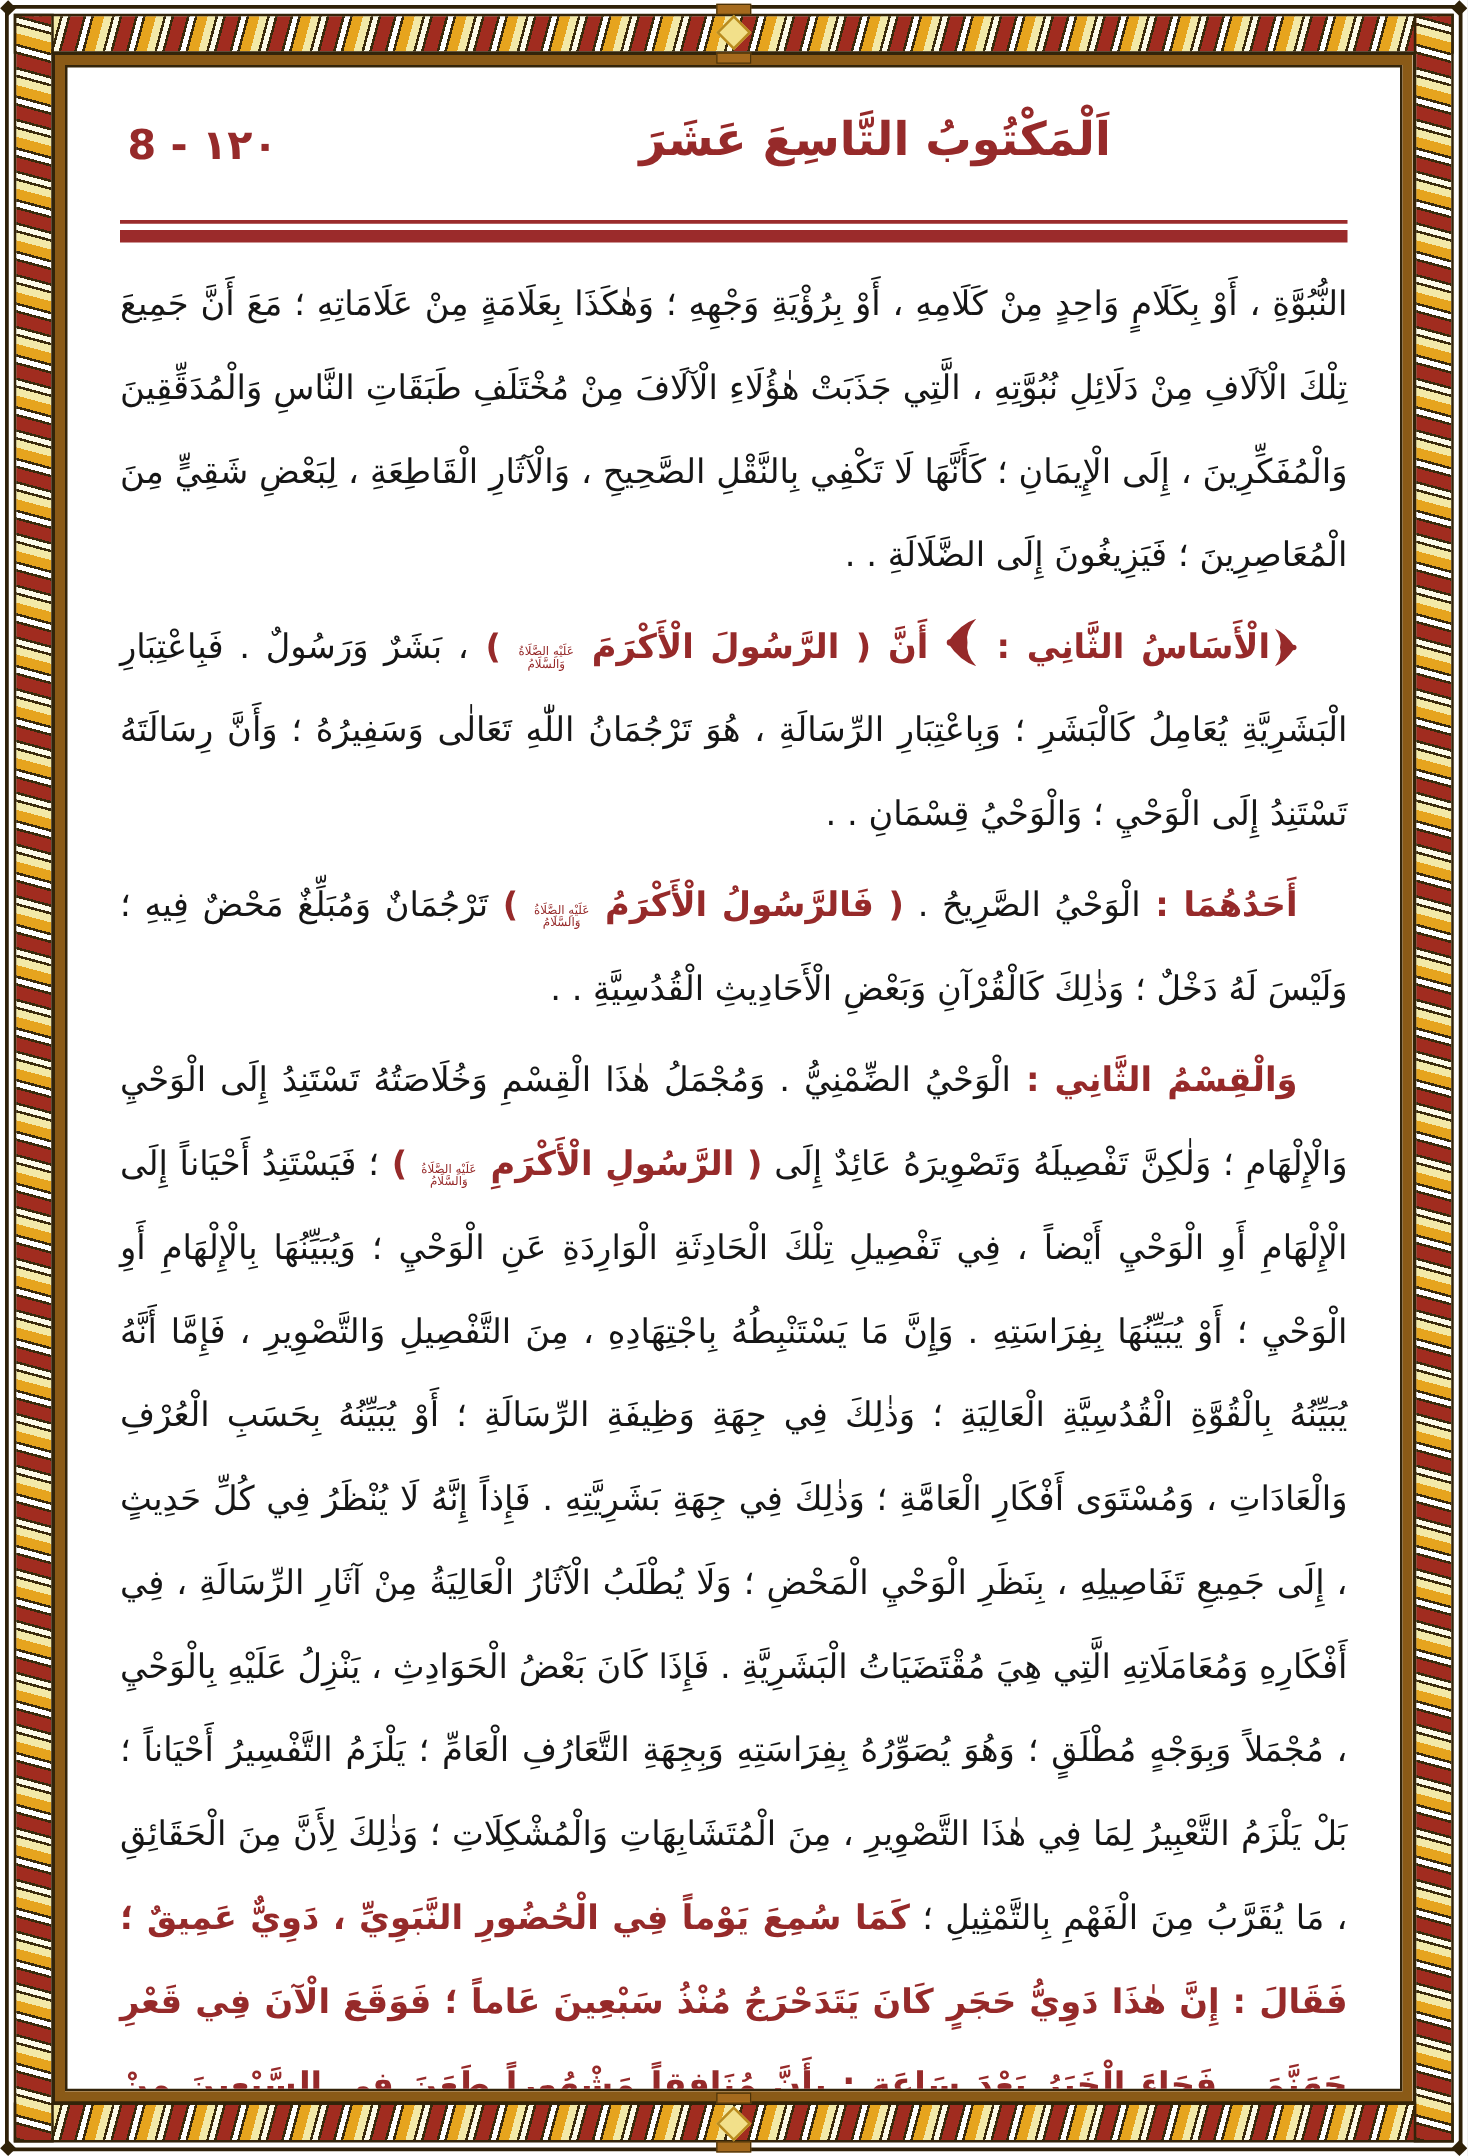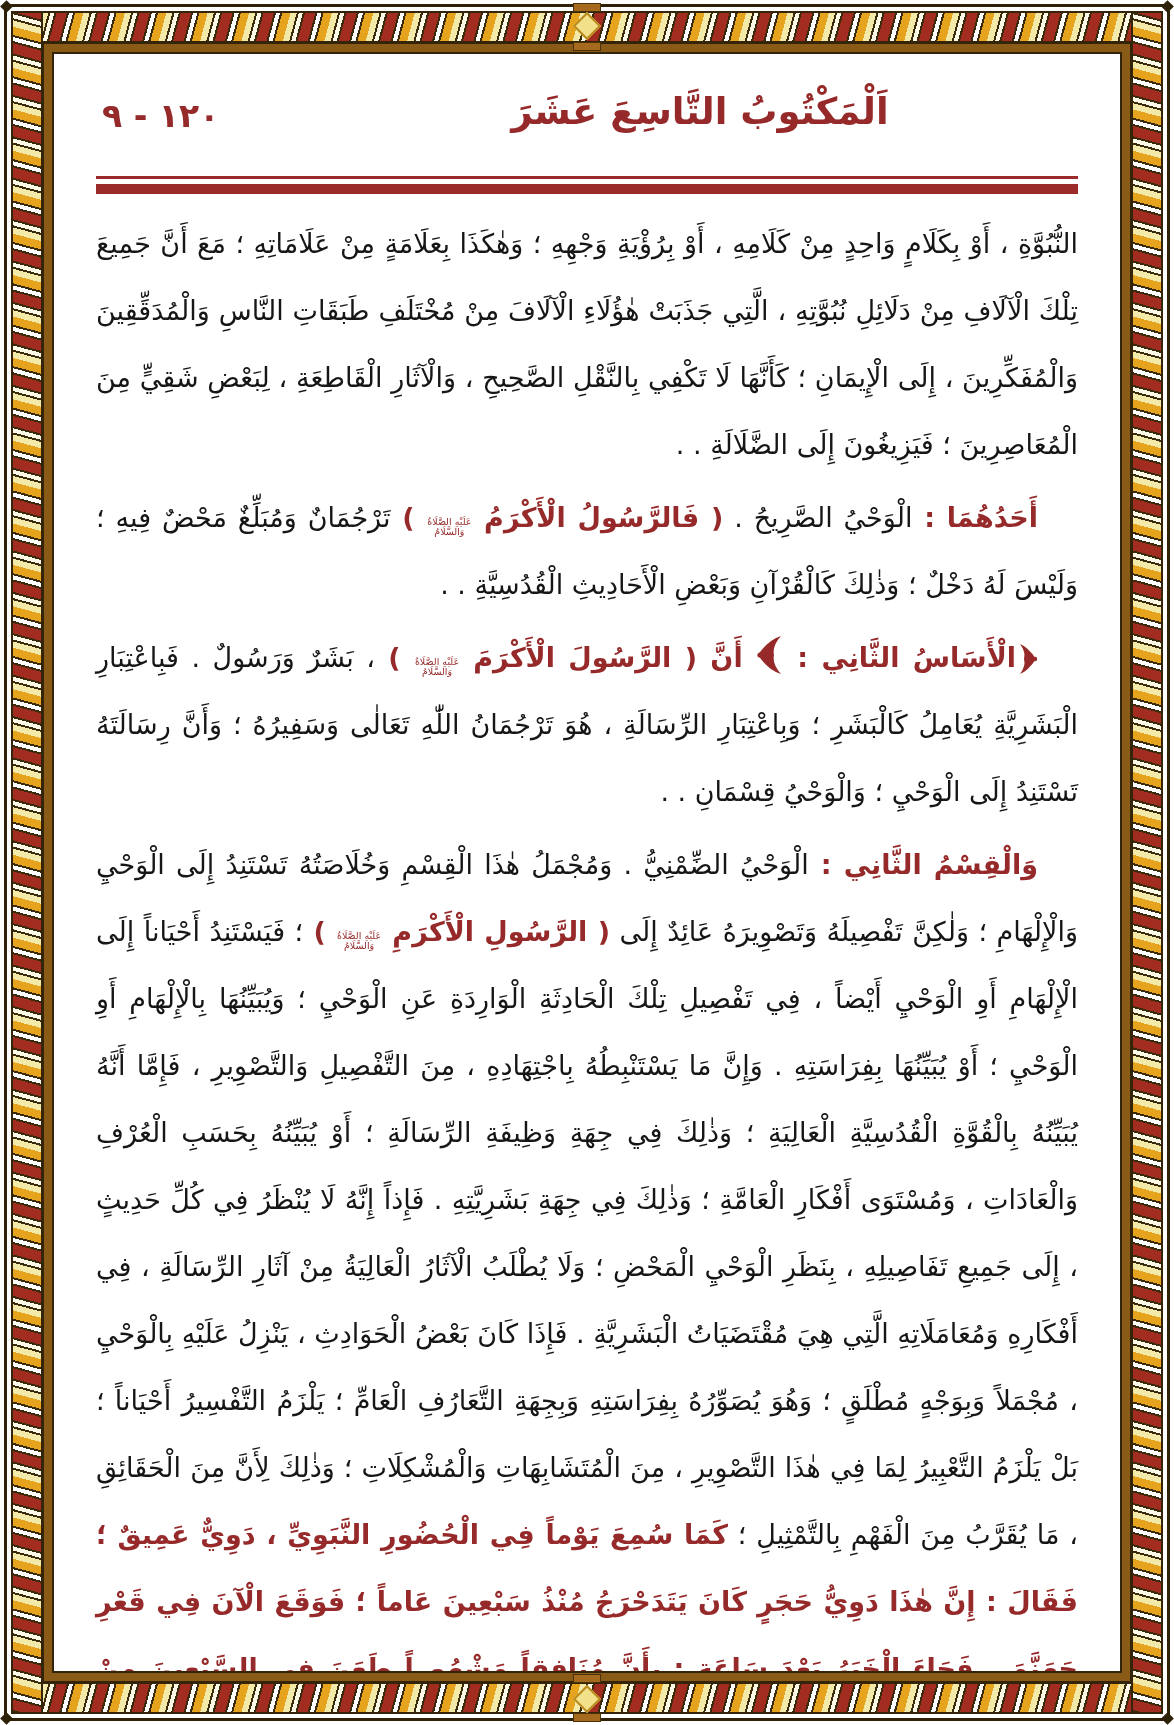--- a/index.html
+++ b/index.html
@@ -72,40 +72,40 @@
   <div class="diamond top"></div>
   <div class="diamond bottom"></div>
   <div class="corner-dot tl"></div>
   <div class="corner-dot tr"></div>
   <div class="corner-dot bl"></div>
   <div class="corner-dot br"></div>
 
   <div id="content">
 
     <div id="header">
-      <div id="page-number">١٢٠ - ٩</div>
+      <div id="page-number">١٢٠ - 8</div>
       <div id="page-title">اَلْمَكْتُوبُ التَّاسِعَ عَشَرَ</div>
     </div>
 
     <div id="rule">
       <div class="thin"></div>
       <div class="thick"></div>
     </div>
 
     <div id="body">
 
       <p><span>النُّبُوَّةِ ، أَوْ بِكَلَامٍ وَاحِدٍ مِنْ كَلَامِهِ ، أَوْ بِرُؤْيَةِ وَجْهِهِ ؛ وَهٰكَذَا بِعَلَامَةٍ مِنْ عَلَامَاتِهِ ؛ مَعَ أَنَّ جَمِيعَ تِلْكَ الْآلَافِ مِنْ دَلَائِلِ نُبُوَّتِهِ ، الَّتِي جَذَبَتْ هٰؤُلَاءِ الْآلَافَ مِنْ مُخْتَلَفِ طَبَقَاتِ النَّاسِ وَالْمُدَقِّقِينَ وَالْمُفَكِّرِينَ ، إِلَى الْإِيمَانِ ؛ كَأَنَّهَا لَا تَكْفِي بِالنَّقْلِ الصَّحِيحِ ، وَالْآثَارِ الْقَاطِعَةِ ، لِبَعْضِ شَقِيٍّ مِنَ الْمُعَاصِرِينَ ؛ فَيَزِيغُونَ إِلَى الضَّلَالَةِ . .</span></p>
 
-      <p class="ind"><span class="red">أَحَدُهُمَا : </span><span>الْوَحْيُ الصَّرِيحُ . </span><span class="red"><span>( فَالرَّسُولُ الْأَكْرَمُ </span><span class="seal">عَلَيْهِ الصَّلَاةُ وَالسَّلَامُ</span><span> ) </span></span><span>تَرْجُمَانٌ وَمُبَلِّغٌ مَحْضٌ فِيهِ ؛ وَلَيْسَ لَهُ دَخْلٌ ؛ وَذٰلِكَ كَالْقُرْآنِ وَبَعْضِ الْأَحَادِيثِ الْقُدُسِيَّةِ . .</span></p>
-
       <p class="ind"><span class="red"><span class="orn"><svg width="22" height="32" viewBox="0 0 22 32">
                 <path fill="#962a2a" d="M20,16 Q12,4 4,1 Q10,9 8,16 Q10,23 4,31 Q12,28 20,16 Z"></path>
                 <circle cx="19" cy="16" r="2.2" fill="#962a2a"></circle>
               </svg></span><span>الْأَسَاسُ الثَّانِي : </span><span class="orn"><svg width="28" height="40" viewBox="0 0 28 40">
                 <path fill="#962a2a" d="M2,20 Q12,5 25,1 Q16,11 18,20 Q16,29 25,39 Q12,35 2,20 Z"></path>
                 <circle cx="4" cy="20" r="2.6" fill="#962a2a"></circle>
               </svg></span><span> أَنَّ ( الرَّسُولَ الْأَكْرَمَ </span><span class="seal">عَلَيْهِ الصَّلَاةُ وَالسَّلَامُ</span><span> ) </span></span><span>، بَشَرٌ وَرَسُولٌ . فَبِاعْتِبَارِ الْبَشَرِيَّةِ يُعَامِلُ كَالْبَشَرِ ؛ وَبِاعْتِبَارِ الرِّسَالَةِ ، هُوَ تَرْجُمَانُ اللّٰهِ تَعَالٰى وَسَفِيرُهُ ؛ وَأَنَّ رِسَالَتَهُ تَسْتَنِدُ إِلَى الْوَحْيِ ؛ وَالْوَحْيُ قِسْمَانِ . .</span></p>
 
+      <p class="ind"><span class="red">أَحَدُهُمَا : </span><span>الْوَحْيُ الصَّرِيحُ . </span><span class="red"><span>( فَالرَّسُولُ الْأَكْرَمُ </span><span class="seal">عَلَيْهِ الصَّلَاةُ وَالسَّلَامُ</span><span> ) </span></span><span>تَرْجُمَانٌ وَمُبَلِّغٌ مَحْضٌ فِيهِ ؛ وَلَيْسَ لَهُ دَخْلٌ ؛ وَذٰلِكَ كَالْقُرْآنِ وَبَعْضِ الْأَحَادِيثِ الْقُدُسِيَّةِ . .</span></p>
+
       <p class="ind"><span class="red">وَالْقِسْمُ الثَّانِي : </span><span>الْوَحْيُ الضِّمْنِيُّ . وَمُجْمَلُ هٰذَا الْقِسْمِ وَخُلَاصَتُهُ تَسْتَنِدُ إِلَى الْوَحْيِ وَالْإِلْهَامِ ؛ وَلٰكِنَّ تَفْصِيلَهُ وَتَصْوِيرَهُ عَائِدٌ إِلَى </span><span class="red"><span>( الرَّسُولِ الْأَكْرَمِ </span><span class="seal">عَلَيْهِ الصَّلَاةُ وَالسَّلَامُ</span><span> ) </span></span><span>؛ فَيَسْتَنِدُ أَحْيَاناً إِلَى الْإِلْهَامِ أَوِ الْوَحْيِ أَيْضاً ، فِي تَفْصِيلِ تِلْكَ الْحَادِثَةِ الْوَارِدَةِ عَنِ الْوَحْيِ ؛ وَيُبَيِّنُهَا بِالْإِلْهَامِ أَوِ الْوَحْيِ ؛ أَوْ يُبَيِّنُهَا بِفِرَاسَتِهِ . وَإِنَّ مَا يَسْتَنْبِطُهُ بِاجْتِهَادِهِ ، مِنَ التَّفْصِيلِ وَالتَّصْوِيرِ ، فَإِمَّا أَنَّهُ يُبَيِّنُهُ بِالْقُوَّةِ الْقُدُسِيَّةِ الْعَالِيَةِ ؛ وَذٰلِكَ فِي جِهَةِ وَظِيفَةِ الرِّسَالَةِ ؛ أَوْ يُبَيِّنُهُ بِحَسَبِ الْعُرْفِ وَالْعَادَاتِ ، وَمُسْتَوَى أَفْكَارِ الْعَامَّةِ ؛ وَذٰلِكَ فِي جِهَةِ بَشَرِيَّتِهِ . فَإِذاً إِنَّهُ لَا يُنْظَرُ فِي كُلِّ حَدِيثٍ ، إِلَى جَمِيعِ تَفَاصِيلِهِ ، بِنَظَرِ الْوَحْيِ الْمَحْضِ ؛ وَلَا يُطْلَبُ الْآثَارُ الْعَالِيَةُ مِنْ آثَارِ الرِّسَالَةِ ، فِي أَفْكَارِهِ وَمُعَامَلَاتِهِ الَّتِي هِيَ مُقْتَضَيَاتُ الْبَشَرِيَّةِ . فَإِذَا كَانَ بَعْضُ الْحَوَادِثِ ، يَنْزِلُ عَلَيْهِ بِالْوَحْيِ ، مُجْمَلاً وَبِوَجْهٍ مُطْلَقٍ ؛ وَهُوَ يُصَوِّرُهُ بِفِرَاسَتِهِ وَبِجِهَةِ التَّعَارُفِ الْعَامِّ ؛ يَلْزَمُ التَّفْسِيرُ أَحْيَاناً ؛ بَلْ يَلْزَمُ التَّعْبِيرُ لِمَا فِي هٰذَا التَّصْوِيرِ ، مِنَ الْمُتَشَابِهَاتِ وَالْمُشْكِلَاتِ ؛ وَذٰلِكَ لِأَنَّ مِنَ الْحَقَائِقِ ، مَا يُقَرَّبُ مِنَ الْفَهْمِ بِالتَّمْثِيلِ ؛ </span><span class="red">كَمَا سُمِعَ يَوْماً فِي الْحُضُورِ النَّبَوِيِّ ، دَوِيٌّ عَمِيقٌ ؛ فَقَالَ : إِنَّ هٰذَا دَوِيُّ حَجَرٍ كَانَ يَتَدَحْرَجُ مُنْذُ سَبْعِينَ عَاماً ؛ فَوَقَعَ الْآنَ فِي قَعْرِ جَهَنَّمَ . فَجَاءَ الْخَبَرُ بَعْدَ سَاعَةٍ : بِأَنَّ مُنَافِقاً مَشْهُوراً طَعَنَ فِي السَّبْعِينَ مِنْ عُمُرِهِ ، قَدْ مَاتَ فَرَاحَ إِلٰى</span></p>
 
     </div>
   </div>
 </div>
 
 </body></html>

